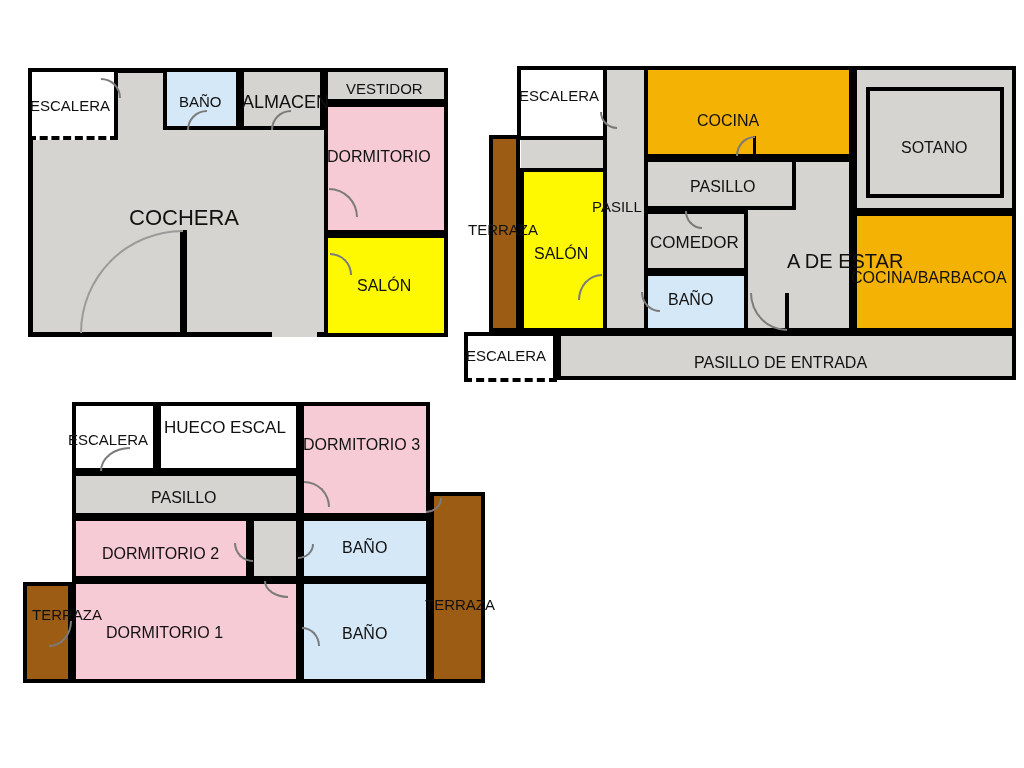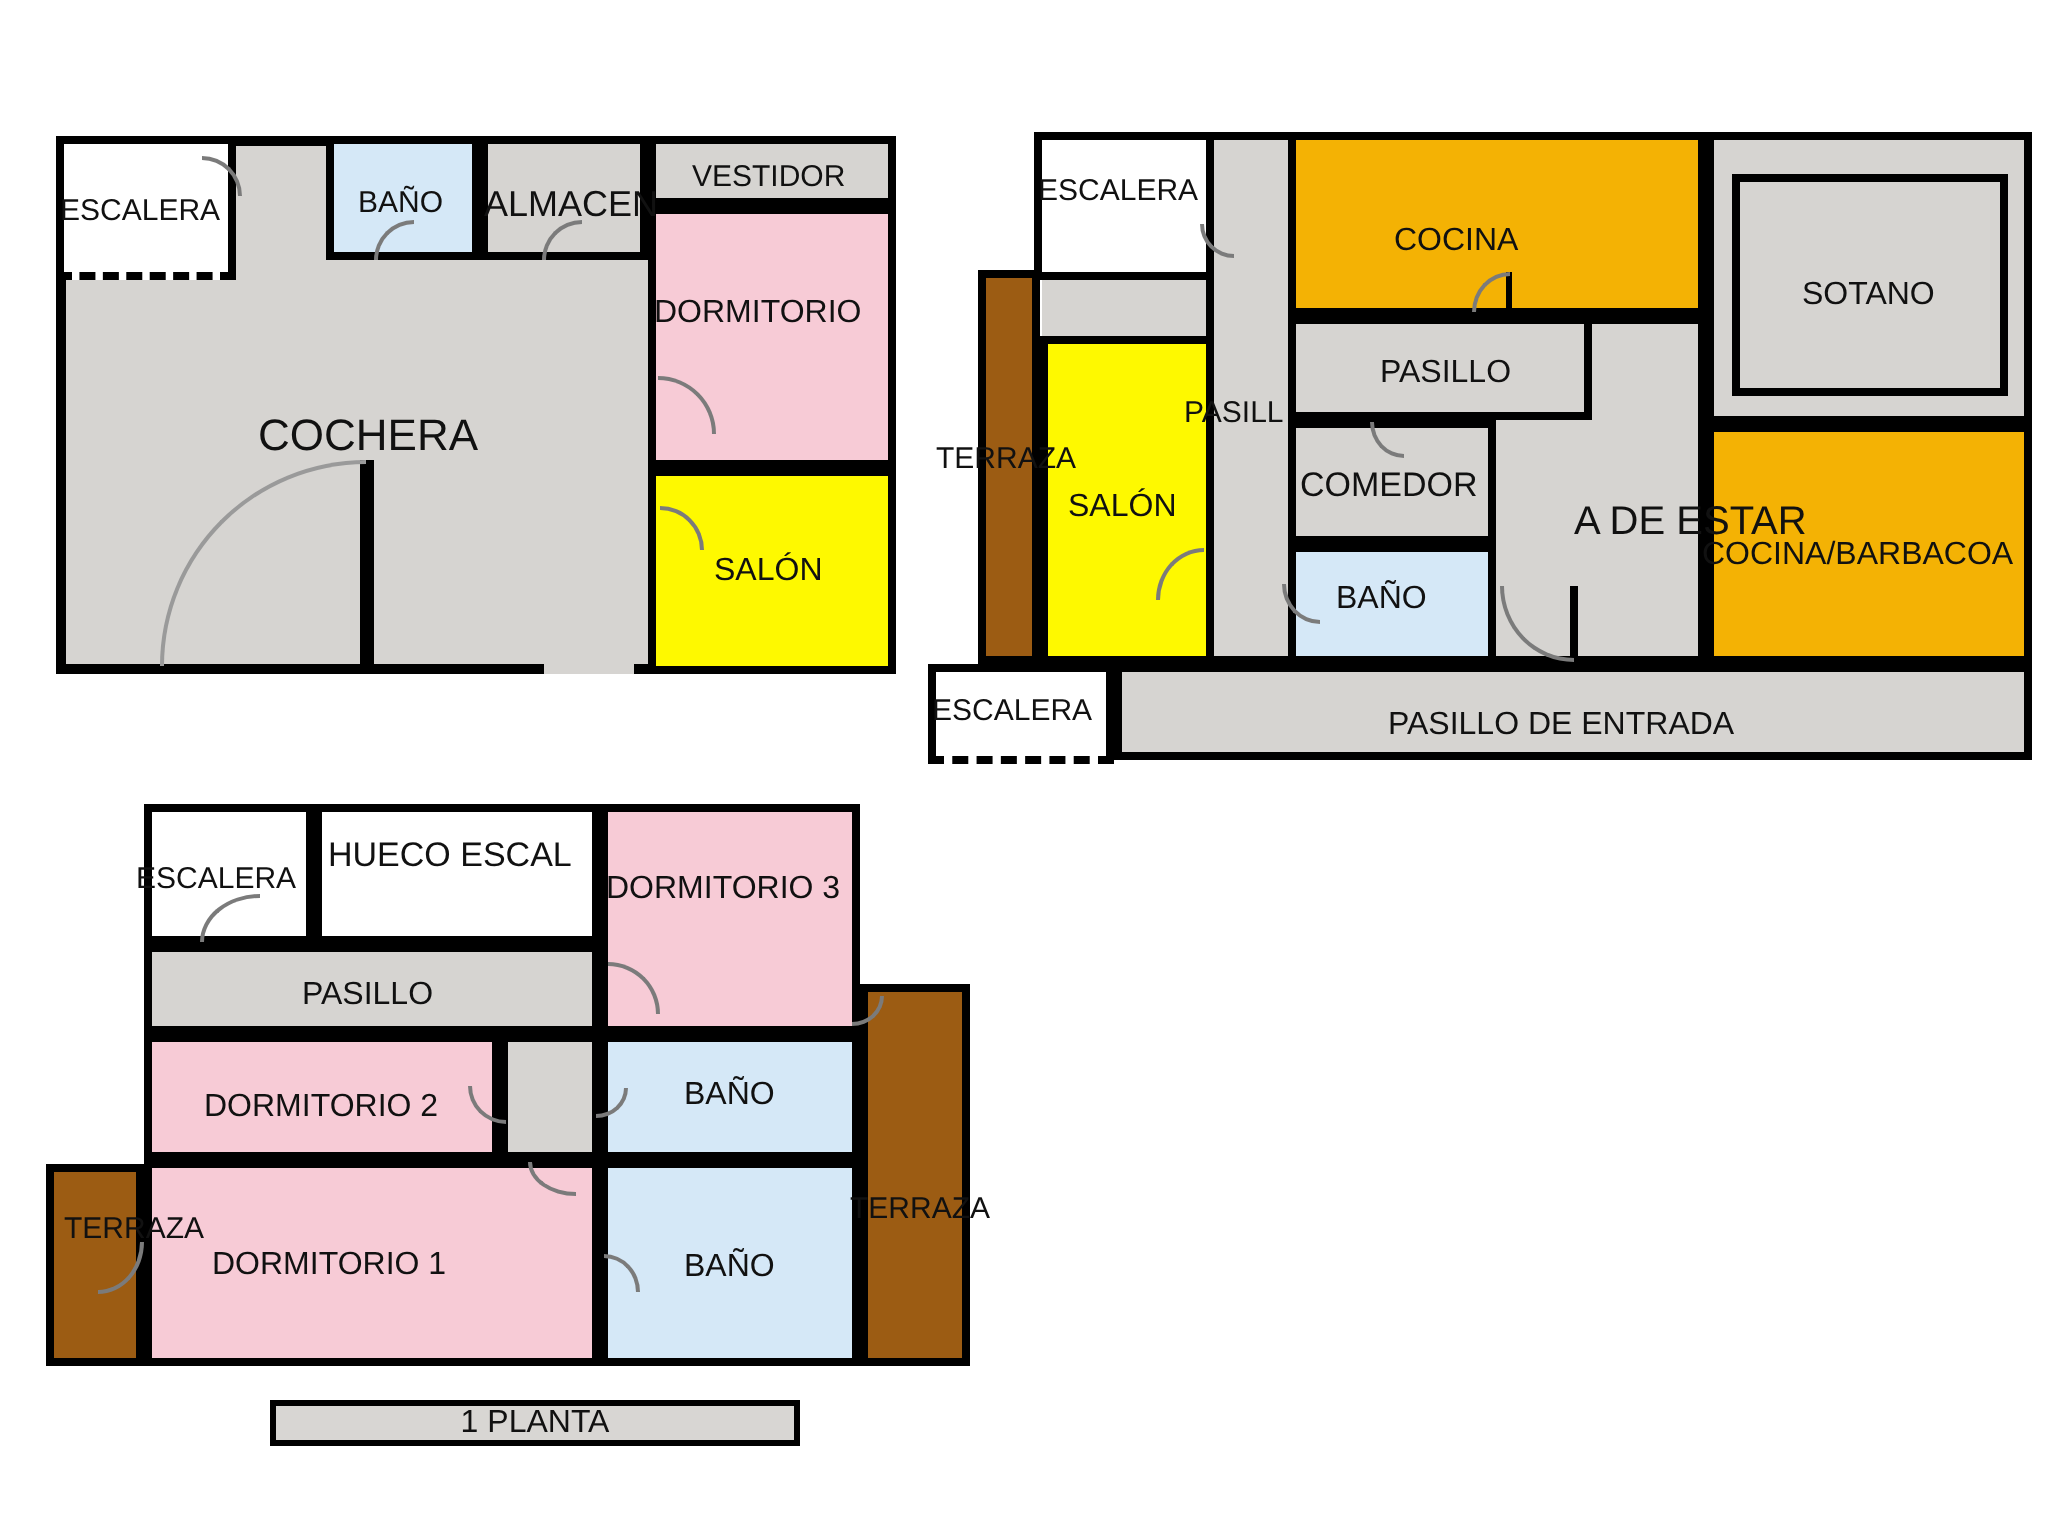--- a/index.html
+++ b/index.html
@@ -23,23 +23,20 @@
   #tb-planta1{left:135px;top:700px;width:265px;height:23px;font-size:16px;}
   #watermark{position:absolute;left:556px;top:346px;font-size:30px;font-weight:bold;
              color:rgba(90,90,90,0.18);letter-spacing:5px;}
 </style>
 </head>
 <body>
 
 <div id="canvas">
   <span id="watermark">CASA</span>
 
-  <div class="titlebox" id="tb-planta1">
-    <span>1 PLANTA</span>
-  </div>
 <div class="room" style="left: 28px; top: 68px; width: 420px; height: 269px; background: rgb(214, 212, 209); border-width: 5px;"></div>
     <div class="room dashb" style="left: 28px; top: 68px; width: 90px; height: 72px; background: rgb(255, 255, 255);"></div>
     <div class="room" style="left: 163px; top: 68px; width: 77px; height: 62px; background: rgb(213, 232, 247);"></div>
     <div class="room" style="left: 240px; top: 68px; width: 84px; height: 62px; background: rgb(214, 212, 209);"></div>
     <div class="room" style="left: 324px; top: 68px; width: 124px; height: 35px; background: rgb(214, 212, 209);"></div>
     <div class="room" style="left: 324px; top: 103px; width: 124px; height: 131px; background: rgb(247, 203, 214);"></div>
     <div class="room" style="left: 324px; top: 234px; width: 124px; height: 103px; background: rgb(254, 249, 0);"></div>
     <div class="wall" style="left: 180px; top: 230px; width: 7px; height: 107px;"></div>
     <div class="gap" style="left: 272px; top: 331px; width: 45px; height: 6px; background: rgb(214, 212, 209);"></div>
     <div class="arc arc-tr" style="left: 101px; top: 78px; width: 20px; height: 20px; border-color: rgb(123, 123, 123);"></div>

